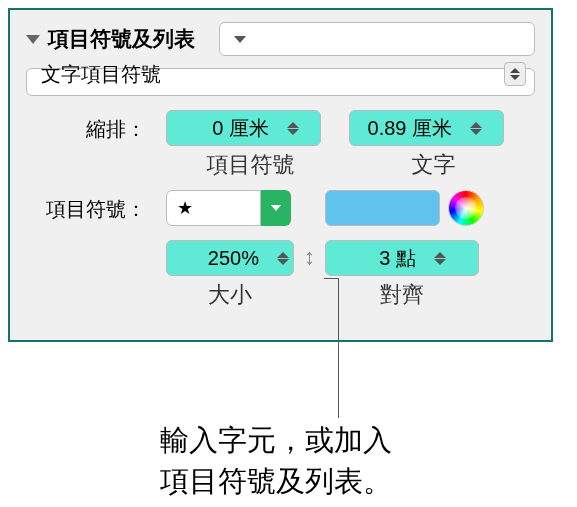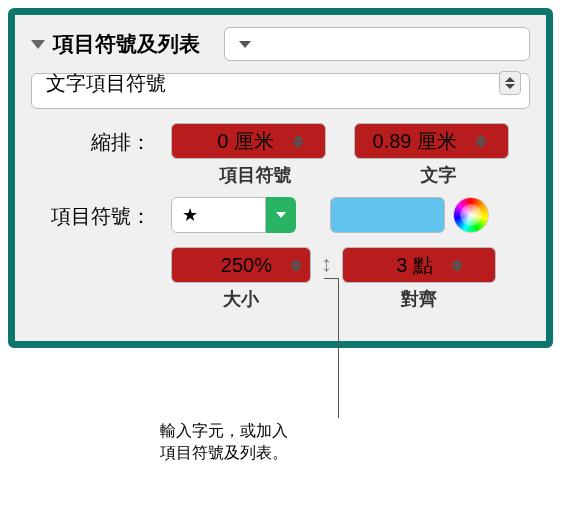--- a/index.html
+++ b/index.html
@@ -10,22 +10,22 @@
     body {
       font-family: -apple-system, "Helvetica Neue", Arial, sans-serif;
       font-size: 18px;
       background: #fff;
       width: 577px;
       height: 507px;
       position: relative;
     }
     .panel {
       background: #f0f0f0;
-      border: 7px solid #0f766e;
-      border-radius: 6px;
+      border: 2px solid #0f766e;
+      border-radius: 0;
       padding: 12px 16px 20px 16px;
       margin: 8px;
       width: 545px;
     }
     .header-row {
       display: flex;
       align-items: center;
       gap: 8px;
       margin-bottom: 12px;
     }
@@ -55,21 +55,21 @@
       font-size: 20px;
     }
     .chevron-down {
       width: 0;
       height: 0;
       border-left: 6px solid transparent;
       border-right: 6px solid transparent;
       border-top: 7px solid #555;
     }
     .sub-dropdown {
-      height: 36px;
+      height: 28px;
       background: #fff;
       border: 1px solid #bbb;
       border-radius: 6px;
       display: flex;
       align-items: center;
       justify-content: space-between;
       padding: 0 8px 16px 14px;
       font-size: 20px;
       margin-bottom: 14px;
     }
@@ -110,21 +110,21 @@
       padding-right: 20px;
     }
     .field-group {
       display: flex;
       flex-direction: column;
       align-items: center;
     }
     .num-input {
       display: flex;
       align-items: center;
-      background: #b91c1c;
+      background: #5eead4;
       border: 1px solid #bbb;
       border-radius: 6px;
       height: 36px;
       padding: 0 4px 0 10px;
       gap: 16px;
     }
     .num-input .value {
       text-align: right;
       font-size: 20px;
     }
@@ -140,24 +140,23 @@
       border-right: 6px solid transparent;
       border-bottom: 6px solid #555;
     }
     .stepper .down {
       width: 0; height: 0;
       border-left: 6px solid transparent;
       border-right: 6px solid transparent;
       border-top: 6px solid #555;
     }
     .sublabel {
-      font-size: 18px;
+      font-size: 22px;
       color: #333;
       margin-top: 4px;
-      font-weight: bold;
     }
     .indent-row .num-input { width: 155px; }
     .indent-row .num-input:first-of-type { margin-right: 14px; }
     .bullet-row {
       display: flex;
       align-items: flex-start;
     }
     .bullet-box {
       display: flex;
       align-items: center;
@@ -208,33 +207,33 @@
       border: 1px solid #ccc;
       position: relative;
     }
     .color-wheel::after {
       content: "";
       position: absolute;
       top: 6px; left: 6px; right: 6px; bottom: 6px;
       background: radial-gradient(#fff, rgba(255,255,255,0));
       border-radius: 50%;
     }
-    .size-row .num-input { width: 140px; }
+    .size-row .num-input { width: 128px; }
     .size-row { margin-top: 14px; }
     .align-lock {
       font-size: 22px;
       color: #888;
       margin: 0 10px;
       padding-top: 4px;
     }
     .callout {
       position: absolute;
       top: 420px;
       left: 160px;
-      font-size: 16px;
+      font-size: 29px;
       line-height: 1.4;
       color: #000;
     }
     .callout-line {
       position: absolute;
       top: 278px;
       left: 338px;
       height: 140px;
       width: 1px;
       background: #555;

